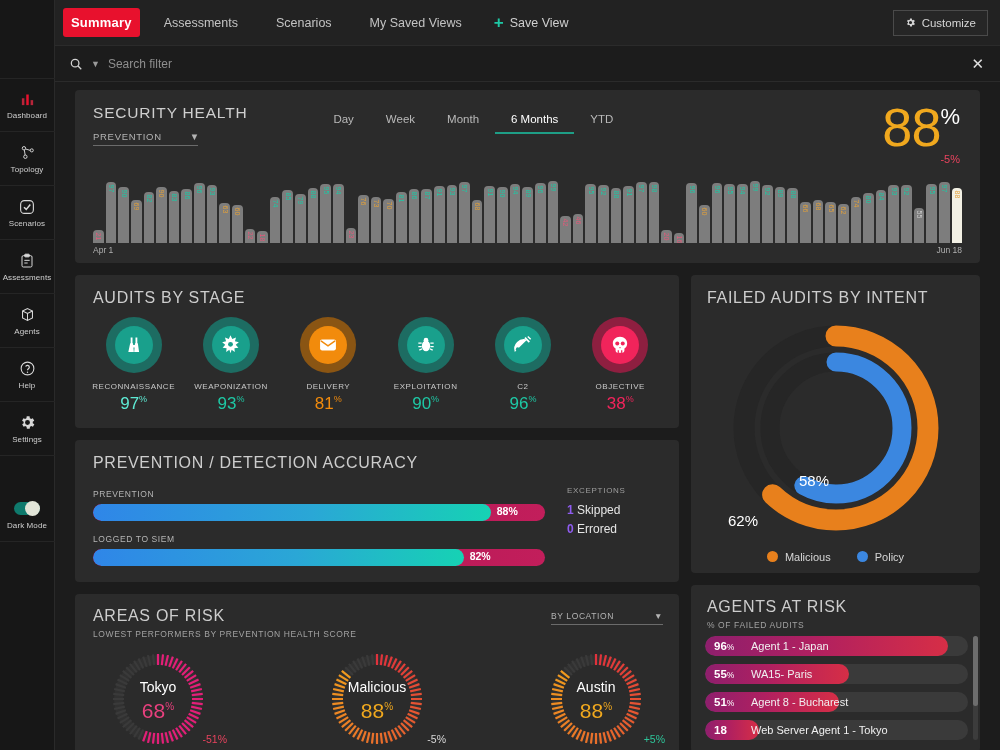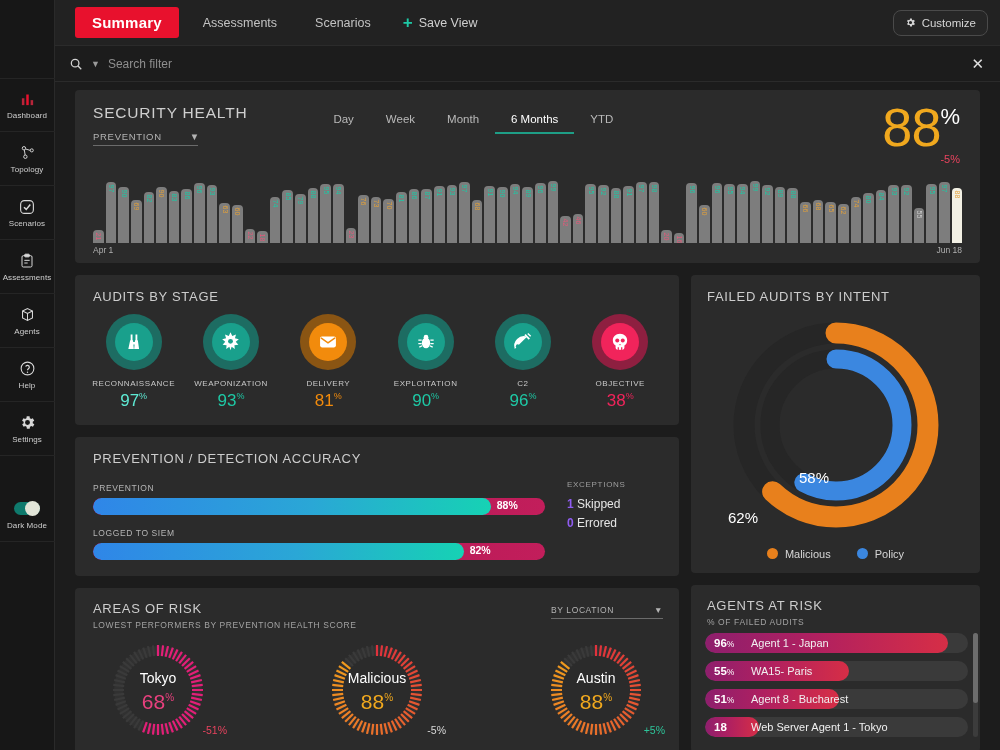--- a/index.html
+++ b/index.html
@@ -40,33 +40,33 @@
 
   
   .main { flex: 1; display: flex; flex-direction: column; background: #1c1c1c; }
 
   
   .topnav {
     height: 46px; background: #222222; display: flex; align-items: center;
     padding: 0 12px 0 8px; flex: 0 0 46px; border-bottom: 1px solid #2b2b2b;
   }
   .nav-pill {
-    background: #e8112d; color: #fff; font-size: 15px; font-weight: bold;
-    padding: 7px 17px; border-radius: 3px; cursor: pointer; letter-spacing: .2px; margin-left: 12px;
+    background: #e8112d; color: #fff; font-size: 13px; font-weight: bold;
+    padding: 7px 8px; border-radius: 3px; cursor: pointer; letter-spacing: .2px;
   }
   .nav-item {
     color: #c3c3c3; font-size: 12.5px; padding: 7px 14px; cursor: pointer;
     margin-left: 10px; white-space: nowrap;
   }
   .nav-save { color: #cfcfcf; font-size: 12.5px; margin-left: 18px; cursor: pointer;
     display: flex; align-items: center; gap: 6px; }
   .plus { color: #1ec8a5; font-size: 17px; font-weight: bold; line-height: 1; }
   .spacer { flex: 1; }
   .customize-btn {
-    border: 1px solid #4a4a4a; border-radius: 8px; padding: 6px 11px;
+    border: 1px solid #4a4a4a; border-radius: 0; padding: 6px 11px;
     font-size: 11.5px; color: #d5d5d5; display: flex; align-items: center; gap: 6px;
     cursor: pointer; background: #262626;
   }
 
   
   .searchbar {
     height: 36px; background: #1c1c1c; display: flex; align-items: center;
     padding: 0 14px 0 14px; gap: 8px; border-bottom: 1px solid #2b2b2b; flex: 0 0 36px;
   }
   .search-input {
@@ -111,21 +111,21 @@
     transform-origin: center; font-size: 7px; white-space: nowrap;
   }
   .axis-row { display: flex; justify-content: space-between; margin: 2px 18px 0 18px;
     font-size: 8.5px; color: #b0b0b0; }
 
   
   .grid { display: flex; gap: 12px; margin-top: 12px; }
   .col-l { width: 604px; flex: 0 0 604px; }
   .col-r { flex: 1; }
 
-  .card-title { font-size: 13px; color: #cdcdcd; letter-spacing: .7px; }
+  .card-title { font-size: 16px; color: #cdcdcd; letter-spacing: .7px; }
   .card-sub { font-size: 8.5px; color: #a2a2a2; letter-spacing: .6px; margin-top: 4px; }
 
   
   .stages { display: flex; justify-content: space-around; padding: 10px 10px 14px 10px; }
   .stage { text-align: center; width: 92px; }
   .stage-ring {
     width: 56px; height: 56px; border-radius: 50%; margin: 0 auto;
     display: flex; align-items: center; justify-content: center;
   }
   .stage-disc { width: 38px; height: 38px; border-radius: 50%;
@@ -280,20 +280,21 @@
   </div>
 
   <div class="main">
 
     <div class="topnav">
 
       <div id="nav-items" style="display:flex;align-items:center;">
           <div class="nav-pill">Summary</div>
           <div class="nav-item">Assessments</div>
           <div class="nav-item">Scenarios</div>
+          <div class="nav-item">My Saved Views</div>
         </div>
       <div class="nav-save">
         <span class="plus">+</span>
         <span>Save View</span>
       </div>
       <div class="spacer"></div>
       <div class="customize-btn">
         <svg width="11" height="11" viewBox="0 0 24 24" fill="#d5d5d5">
           <path d="M19.4 13a7.8 7.8 0 000-2l2.1-1.6-2-3.5-2.5 1a7.7 7.7 0 00-1.7-1l-.4-2.7h-4l-.4 2.7c-.6.3-1.2.6-1.7 1l-2.5-1-2 3.5L6.6 11a7.8 7.8 0 000 2l-2.1 1.6 2 3.5 2.5-1c.5.4 1.1.8 1.7 1l.4 2.7h4l.4-2.7c.6-.3 1.2-.6 1.7-1l2.5 1 2-3.5-2.3-1.6zM12 15.5A3.5 3.5 0 1115.5 12 3.5 3.5 0 0112 15.5z"></path>
         </svg>

